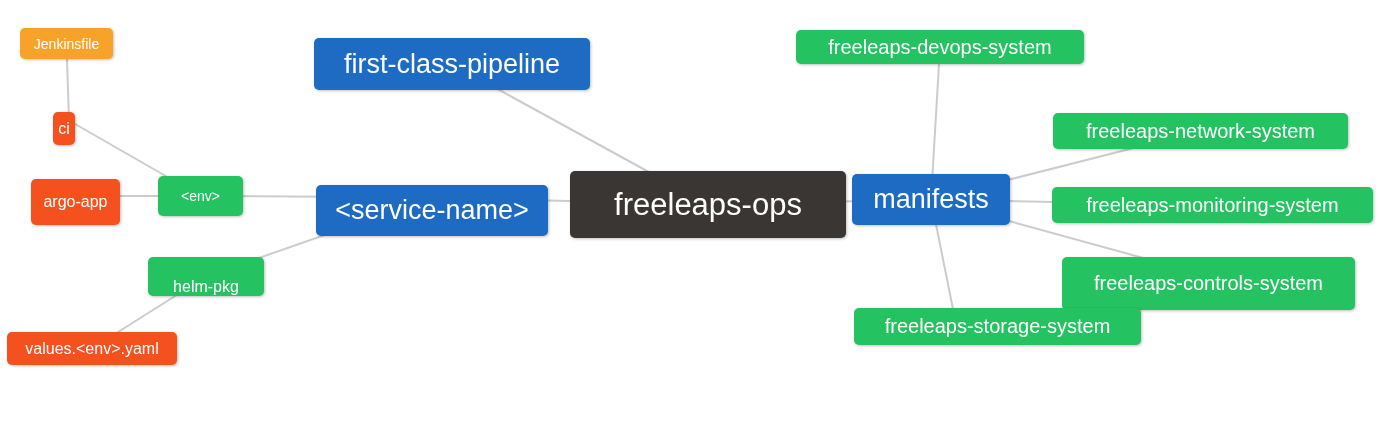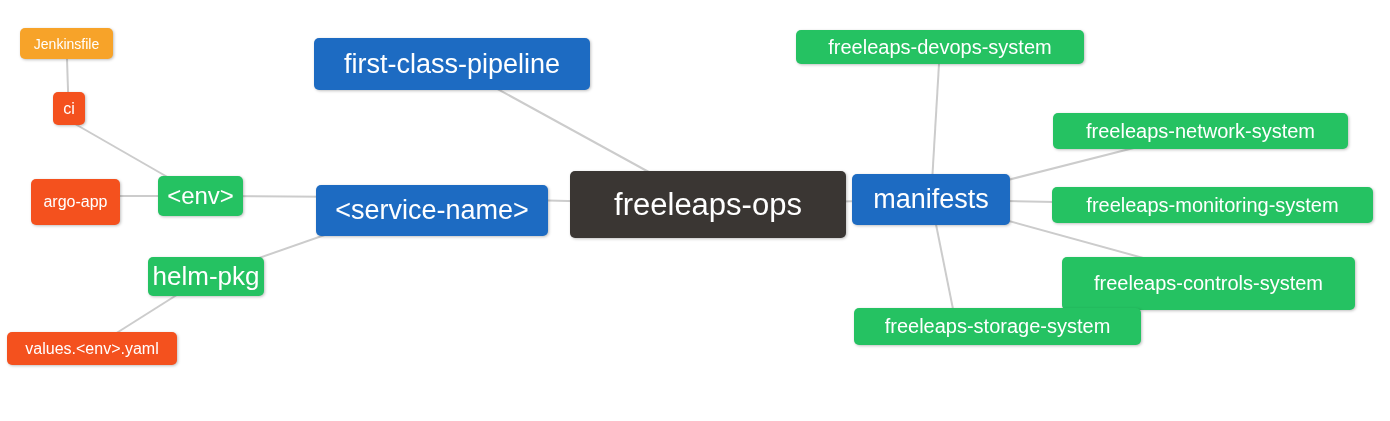--- a/index.html
+++ b/index.html
@@ -54,30 +54,30 @@
       <line x1="708" y1="204.5" x2="931" y2="199.5" stroke="#cccccc" stroke-width="2"></line>
       <line x1="931" y1="199.5" x2="940" y2="47" stroke="#cccccc" stroke-width="2"></line>
       <line x1="931" y1="199.5" x2="1200.5" y2="131" stroke="#cccccc" stroke-width="2"></line>
       <line x1="931" y1="199.5" x2="1212.5" y2="205" stroke="#cccccc" stroke-width="2"></line>
       <line x1="931" y1="199.5" x2="1208.5" y2="276" stroke="#cccccc" stroke-width="2"></line>
       <line x1="931" y1="199.5" x2="956.5" y2="326.5" stroke="#cccccc" stroke-width="2"></line>
     </svg>
 <div class="node" style="left: 20px; top: 28px; width: 93px; height: 31px; background: rgb(247, 163, 41); font-size: 14px;">
       <span>Jenkinsfile</span>
     </div>
-    <div class="node" style="left: 53px; top: 92px; width: 32px; height: 33px; background: rgb(244, 81, 30); font-size: 16px;">
+    <div class="node" style="left: 53px; top: 112px; width: 22px; height: 33px; background: rgb(244, 81, 30); font-size: 16px;">
       <span>ci</span>
     </div>
     <div class="node" style="left: 31px; top: 179px; width: 89px; height: 46px; background: rgb(244, 81, 30); font-size: 16px;">
       <span>argo-app</span>
     </div>
-    <div class="node" style="left: 158px; top: 176px; width: 85px; height: 40px; background: rgb(37, 194, 98); font-size: 24px;">
+    <div class="node" style="left: 158px; top: 176px; width: 85px; height: 40px; background: rgb(37, 194, 98); font-size: 14px;">
       <span>&lt;env&gt;</span>
     </div>
-    <div class="node" style="left: 148px; top: 257px; width: 116px; height: 39px; background: rgb(37, 194, 98); font-size: 26px;">
+    <div class="node" style="left: 148px; top: 257px; width: 116px; height: 39px; background: rgb(37, 194, 98); font-size: 16px; align-items: flex-end;">
       <span>helm-pkg</span>
     </div>
     <div class="node" style="left: 7px; top: 332px; width: 170px; height: 33px; background: rgb(244, 81, 30); font-size: 16px;">
       <span>values.&lt;env&gt;.yaml</span>
     </div>
     <div class="node" style="left: 314px; top: 38px; width: 276px; height: 52px; background: rgb(29, 107, 194); font-size: 27px;">
       <span>first-class-pipeline</span>
     </div>
     <div class="node" style="left: 316px; top: 172px; width: 232px; height: 51px; background: rgb(29, 107, 194); font-size: 27px; margin-top: 13px;">
       <span>&lt;service-name&gt;</span>

